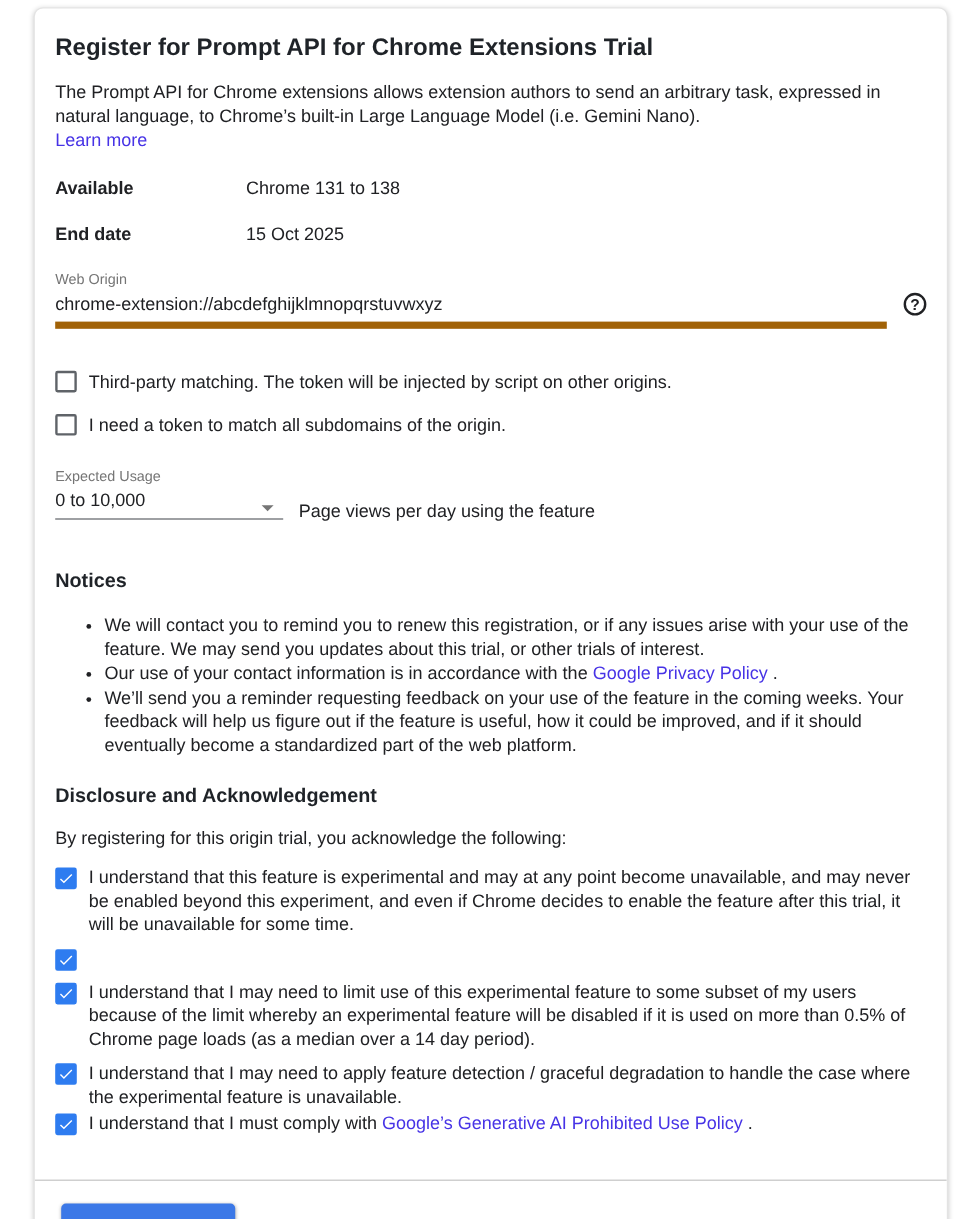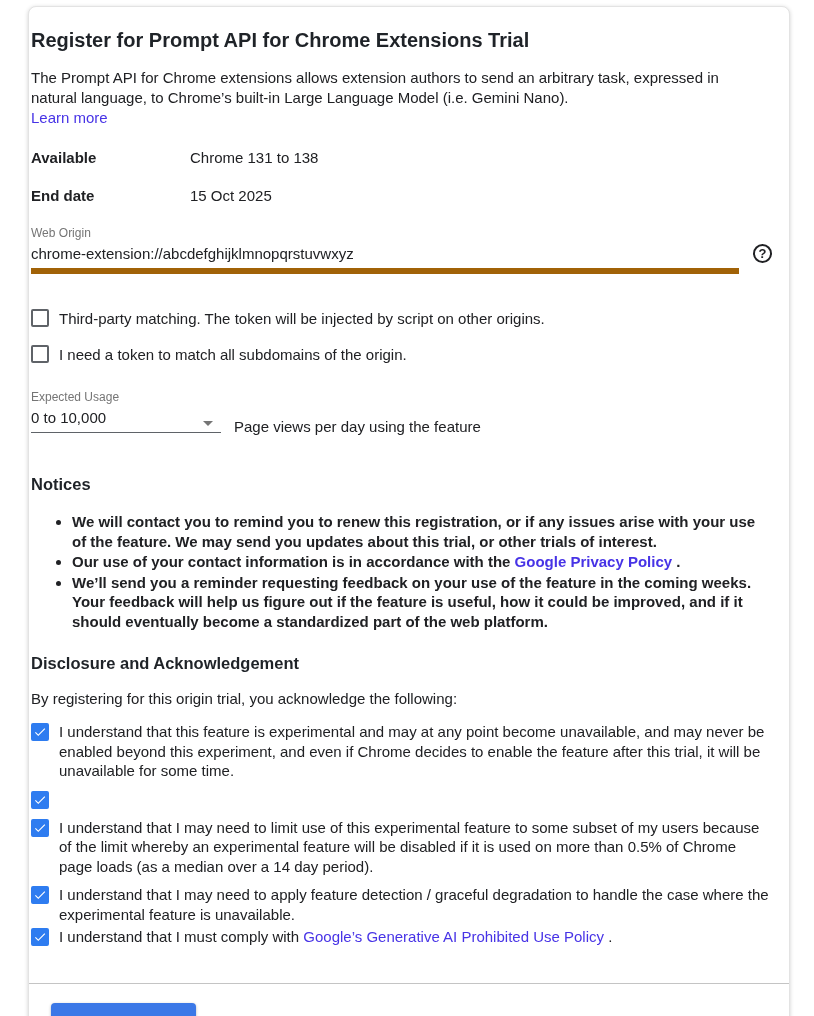--- a/index.html
+++ b/index.html
@@ -12,21 +12,21 @@
 
   .card {
     width: 762px;
     margin: 6px 24px 10px 28px;
     background: #ffffff;
     border: 1px solid #e3e3e3;
     border-radius: 8px;
     box-shadow: 0 1px 4px rgba(0,0,0,0.18);
     overflow: hidden;
   }
-  .content { padding: 18px 17px 14px 2px; }
+  .content { padding: 18px 17px 14px 17px; }
 
   .page-title {
     font-size: 20px;
     font-weight: bold;
     color: #1f2328;
     margin-top: 4px;
     margin-bottom: 16px;
   }
   .intro {
     font-size: 15px;
@@ -125,21 +125,20 @@
     font-weight: bold;
     color: #1f2328;
   }
   .notices-heading { margin-top: 40px; }
   .notices-list {
     margin-top: 18px;
     padding-left: 41px;
     font-size: 15px;
     line-height: 19.5px;
     max-width: 730px;
-    font-weight: bold;
   }
   .notices-list li { margin-bottom: 1px; }
 
   .disclosure-heading { margin-top: 23px; }
   .disclosure-intro { font-size: 15px; margin-top: 17px; }
   .ack-list { margin-top: 15px; }
   .ack-item {
     display: flex;
     align-items: flex-start;
     font-size: 15px;

